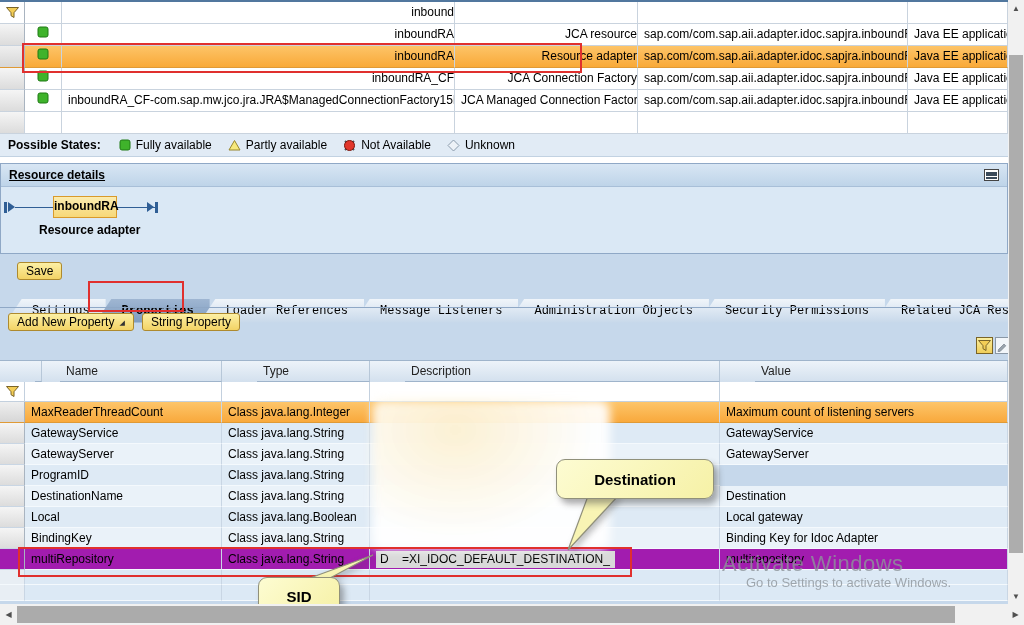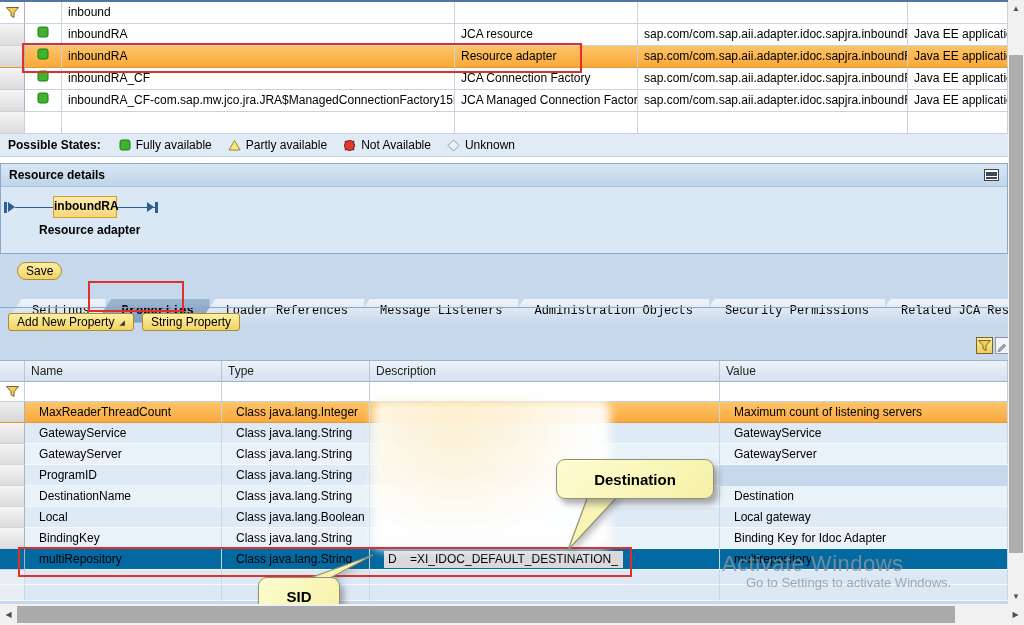--- a/index.html
+++ b/index.html
@@ -5,42 +5,42 @@
   html,body{margin:0;padding:0;background:#F1F1F1;}
   #app{position:relative;width:1024px;height:625px;background:#FFFFFF;overflow:hidden;
        font-family:"Liberation Sans","DejaVu Sans",sans-serif;font-size:12px;color:#000;}
   .abs{position:absolute;}
 
   
   .top-line{left:0;top:0;width:1008px;height:2px;background:#51779E;}
   .top-table{left:0;top:2px;width:1008px;background:#fff;}
   .t-row{display:grid;grid-template-columns:25px 37px 393px 183px 270px 100px;height:22px;}
   .t-row .cell{border-right:1px solid #C9D3DE;border-bottom:1px solid #C9D3DE;overflow:hidden;
-               white-space:nowrap;line-height:21px;padding-left:6px;box-sizing:border-box;}
+               white-space:nowrap;line-height:21px;padding-left:6px;box-sizing:border-box;text-align:right;}
   .t-row .c-sel{padding:0;background:linear-gradient(#F5F5F5,#DCDCDC);border-right:1px solid #A9B4C0;}
   .t-row .c-status{padding:0;display:flex;align-items:center;justify-content:center;}
   .t-filter .cell{background:#fff;}
   .t-filter .c-sel{background:#fff;display:flex;align-items:center;justify-content:center;}
   .t-row.sel .cell{background:linear-gradient(#FDC468,#F9A938);border-bottom:1px solid #E09A35;}
   .t-row.sel .c-sel{background:linear-gradient(#EFEFEF,#D6D6D6);}
   .t-empty{display:grid;grid-template-columns:25px 37px 393px 183px 270px 100px;height:22px;}
   .t-empty .cell{border-right:1px solid #C9D3DE;border-bottom:1px solid #C9D3DE;}
   .t-empty .c-sel{background:linear-gradient(#F5F5F5,#DCDCDC);}
 
   
   .legend{left:0;top:134px;width:1008px;height:23px;background:#E1EBF5;border-bottom:1px solid #C2D2E2;
           display:flex;align-items:center;padding-left:8px;box-sizing:border-box;}
   .legend .lbl{font-weight:bold;margin-right:18px;}
   .legend-item{display:flex;align-items:center;margin-right:16px;}
   .legend-item .ic{display:inline-flex;margin-right:5px;}
 
   
   .panel{left:0;top:163px;width:1006px;height:89px;border:1px solid #8FA8C6;background:#DAE8F5;}
   .panel-h{height:22px;background:linear-gradient(#D8E6F4,#BED4E9);border-bottom:1px solid #A8BFD8;
-           display:flex;align-items:center;padding:0 8px;font-weight:bold;}
+           display:flex;align-items:center;padding:0 8px;font-weight:bold;text-decoration:underline;}
   .menu-ic{margin-left:auto;width:15px;height:12px;background:#fff;border:1px solid #444;
            display:flex;flex-direction:column;justify-content:space-evenly;padding:1px 1px;box-sizing:border-box;}
   .menu-ic i{display:block;height:2px;background:#3A4A5A;}
   .panel-b{position:relative;height:65px;}
   .d-line{position:absolute;left:14px;top:20px;width:140px;height:1px;background:#2F5E95;}
   .d-bar{position:absolute;width:3px;height:11px;background:#2F5E95;top:15px;}
   .d-tri{position:absolute;width:0;height:0;border-top:5px solid transparent;border-bottom:5px solid transparent;
          border-left:7px solid #2F5E95;top:15px;}
   .d-node{position:absolute;left:52px;top:9px;width:62px;height:20px;line-height:19px;text-align:center;
           font-weight:bold;background:linear-gradient(#FBECB0,#F7D878);border:1px solid #D99A2B;}
@@ -65,34 +65,34 @@
   .iconbtn{position:absolute;width:17px;height:17px;border:1px solid #7A6428;box-sizing:border-box;
            background:linear-gradient(#FBEFA0,#F0CE5A);display:flex;align-items:center;justify-content:center;}
   .iconbtn2{position:absolute;width:14px;height:17px;border:1px solid #8A97A5;box-sizing:border-box;
             background:#F2F6FA;display:flex;align-items:center;justify-content:center;overflow:hidden;}
 
   
   .p-table{left:0;top:360px;width:1008px;}
   .p-head{display:grid;grid-template-columns:25px 197px 148px 350px 288px;height:22px;
           background:linear-gradient(#EDF3F9,#D3E0EE);border-top:1px solid #9FB4CB;box-sizing:border-box;}
   .p-head .cell{border-right:1px solid #B7C7D8;border-bottom:1px solid #9FB4CB;line-height:20px;
-                padding-left:6px;color:#222;box-sizing:border-box;overflow:hidden;white-space:nowrap;}
+                padding-left:6px;color:#222;box-sizing:border-box;overflow:hidden;white-space:nowrap;margin-left:35px;}
   .p-filter{display:grid;grid-template-columns:25px 197px 148px 350px 288px;height:20px;}
   .p-filter .cell{background:#fff;border-right:1px solid #C3D0DE;border-bottom:1px solid #C3D0DE;box-sizing:border-box;}
   .p-filter .c-sel{display:flex;align-items:center;justify-content:center;}
   .p-row{display:grid;grid-template-columns:25px 197px 148px 350px 288px;height:21px;}
   .p-row .cell{border-right:1px solid #C9D6E4;border-bottom:1px solid #F4F9FD;line-height:20px;
-               padding-left:14px;box-sizing:border-box;overflow:hidden;white-space:nowrap;}
+               padding-left:6px;box-sizing:border-box;overflow:hidden;white-space:nowrap;}
   .p-row .c-sel{padding:0;background:linear-gradient(#F5F5F5,#DCDCDC);border-right:1px solid #A9B4C0;border-bottom:1px solid #C9D6E4;}
   .p-row.odd .cell{background:#EAF2F9;}
   .p-row.even .cell{background:#DEEAF5;}
   .p-row.odd .c-sel,.p-row.even .c-sel{background:linear-gradient(#F5F5F5,#DCDCDC);}
   .p-row.selected .cell{background:linear-gradient(#FDC56A,#F9A93C);border-bottom:1px solid #E09A35;}
   .p-row.selected .c-sel{background:linear-gradient(#EFEFEF,#D6D6D6);}
-  .p-row.annotated .cell{background:#0369a1;}
+  .p-row.annotated .cell{background:#a21caf;}
   .value-field{display:inline-block;background:#D9D9D9;height:17px;line-height:17px;margin-top:2px;
                padding:0 5px 0 4px;white-space:pre;}
   .p-empty{display:grid;grid-template-columns:25px 197px 148px 350px 288px;height:15px;}
   .p-empty .cell{background:#DCE9F5;border-right:1px solid #C9D6E4;border-bottom:1px solid #F4F9FD;}
   .p-empty .c-sel{background:#E8EEF4;}
 
   
   .redbox{position:absolute;border:2px solid #E0302E;z-index:6;}
   .blur-smudge{left:372px;top:400px;width:238px;height:150px;z-index:4;border-radius:10px;
       background:radial-gradient(ellipse at 35% 20%, rgba(252,240,210,0.97), rgba(255,255,255,0.93) 65%);
@@ -250,21 +250,21 @@
       <span class="d-line"></span>
       <span class="d-node">inboundRA</span>
       <span class="d-tri" style="left:146px;"></span>
       <span class="d-bar" style="left:154px;"></span>
       <span class="d-caption">Resource adapter</span>
     </div>
   </div>
 
   <div class="abs lowerbg"></div>
 
-  <div class="btn" style="left:17px;top:262px;border-radius:9px;">
+  <div class="btn" style="left:17px;top:262px;">
     <span>Save</span>
   </div>
 
   <div class="abs tabstrip">
       <div class="tab">Settings</div>
       <div class="tab active">Properties</div>
       <div class="tab">Loader References</div>
       <div class="tab">Message Listeners</div>
       <div class="tab">Administration Objects</div>
       <div class="tab">Security Permissions</div>

